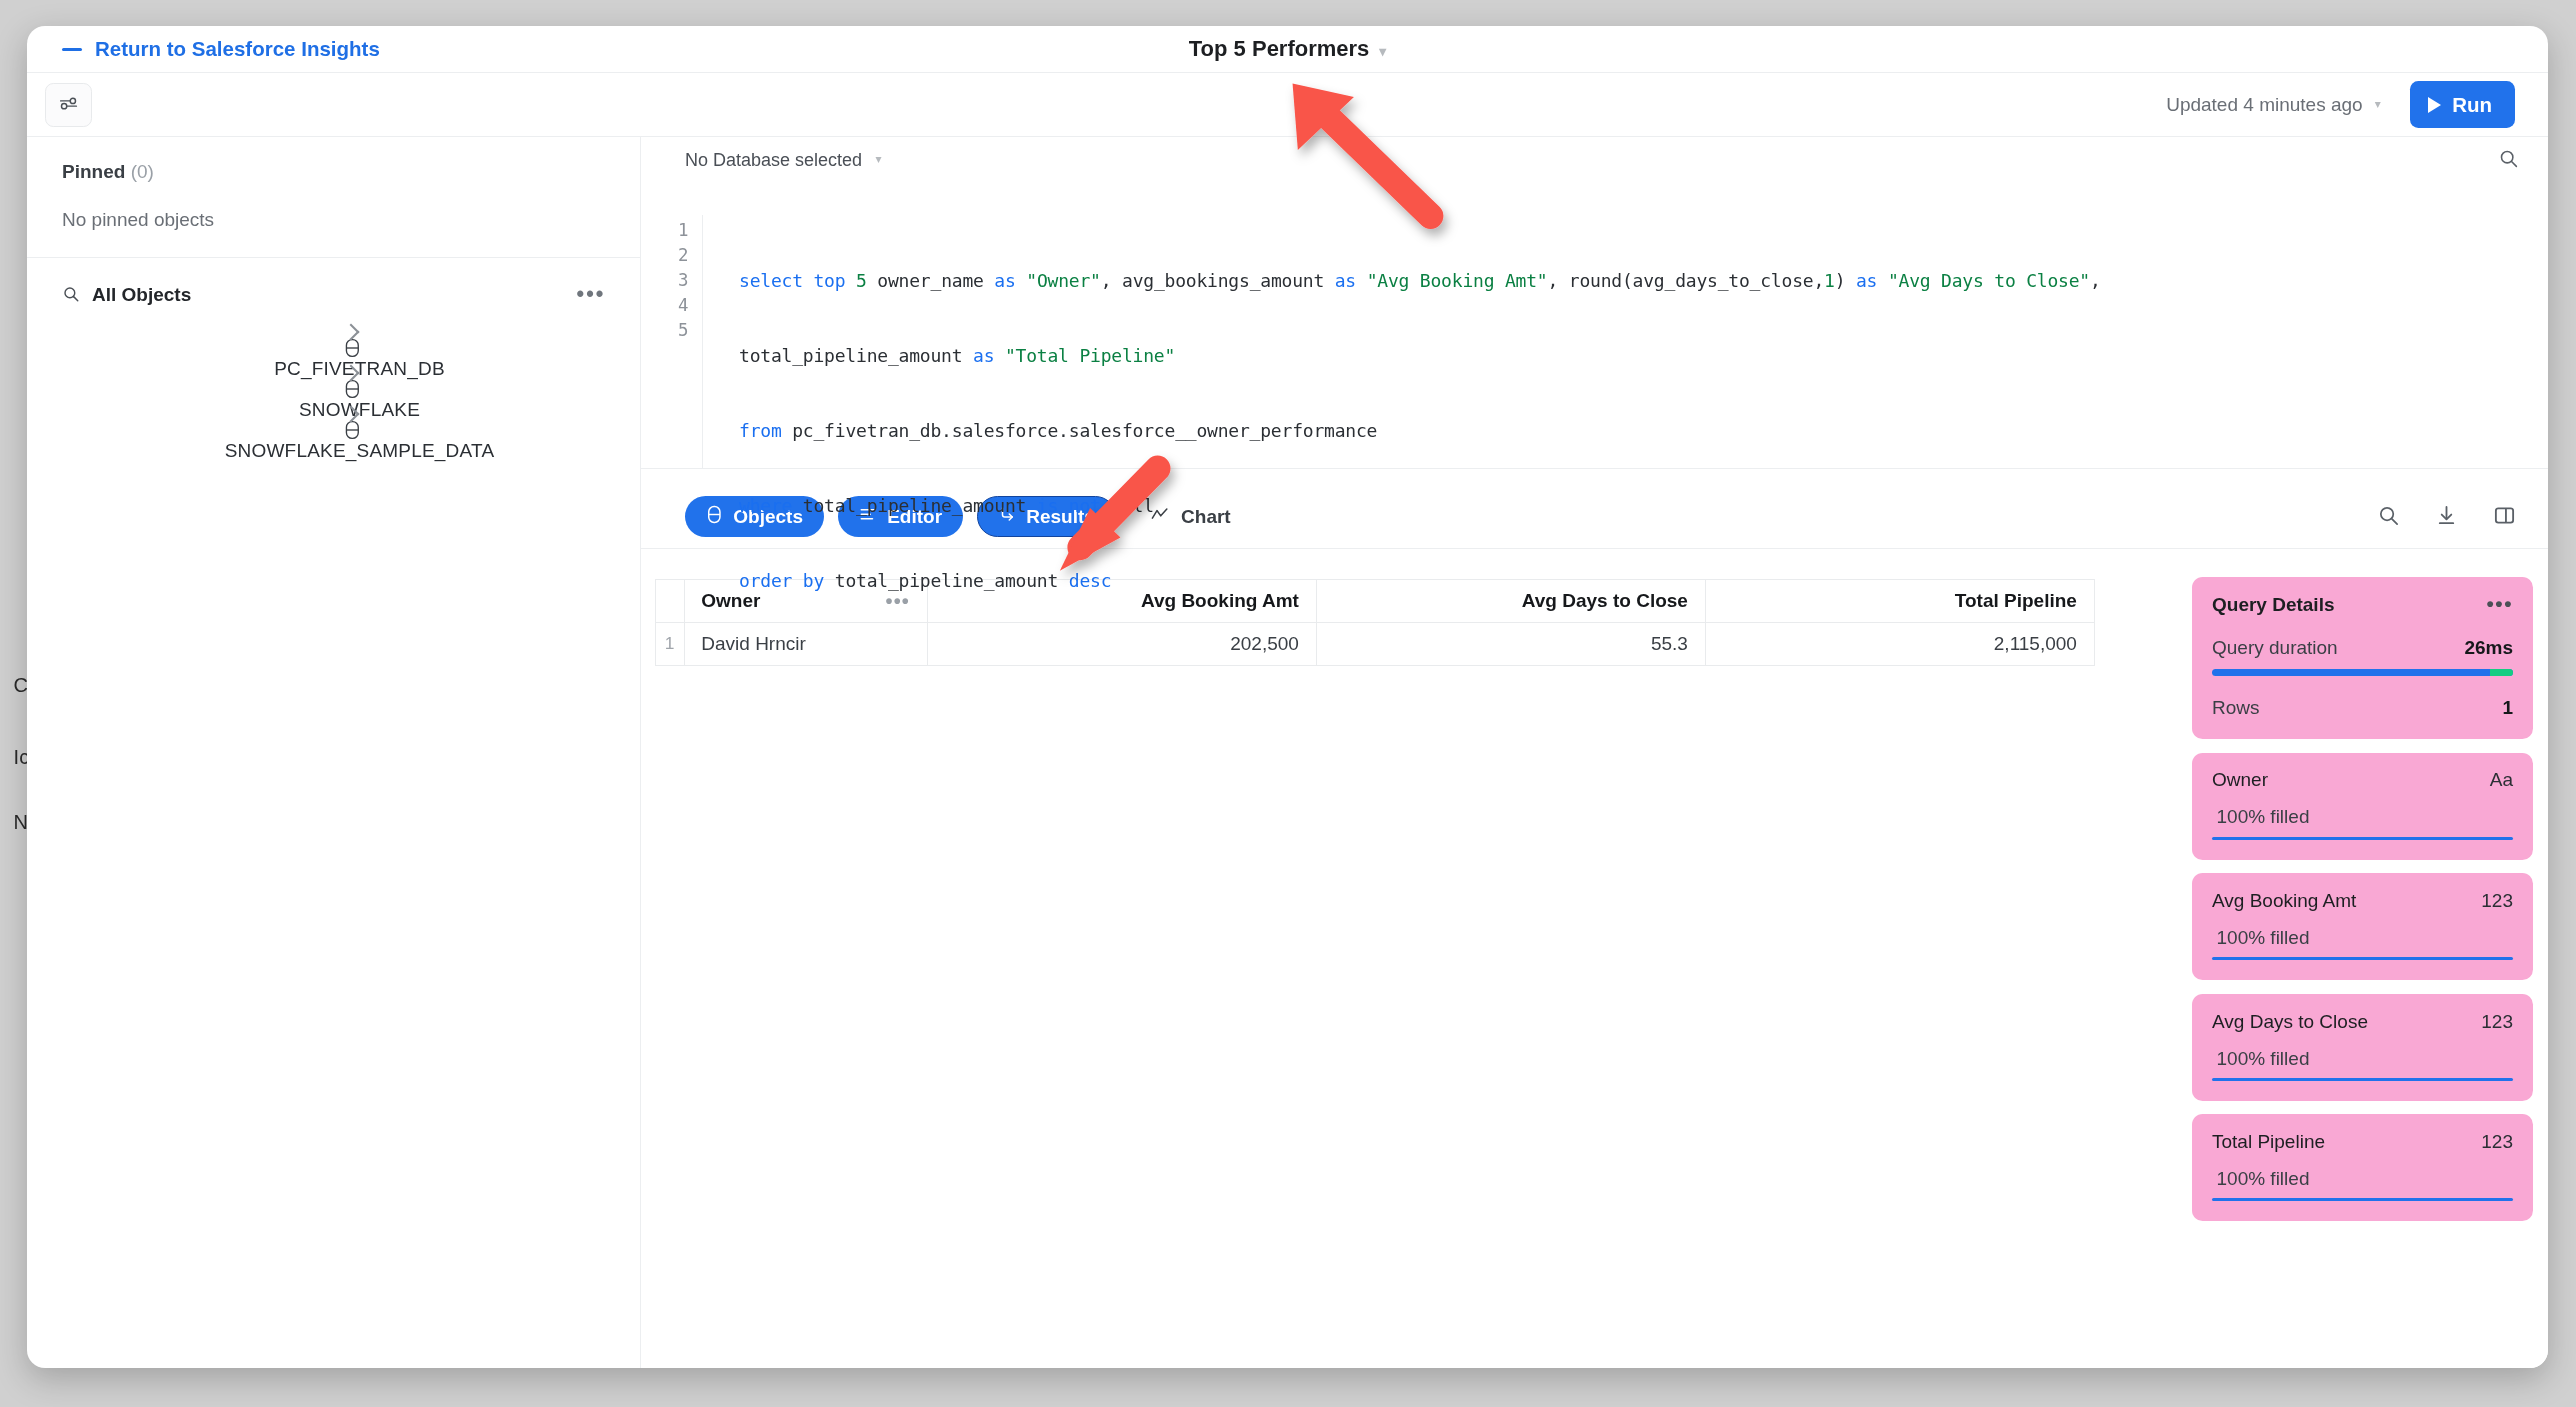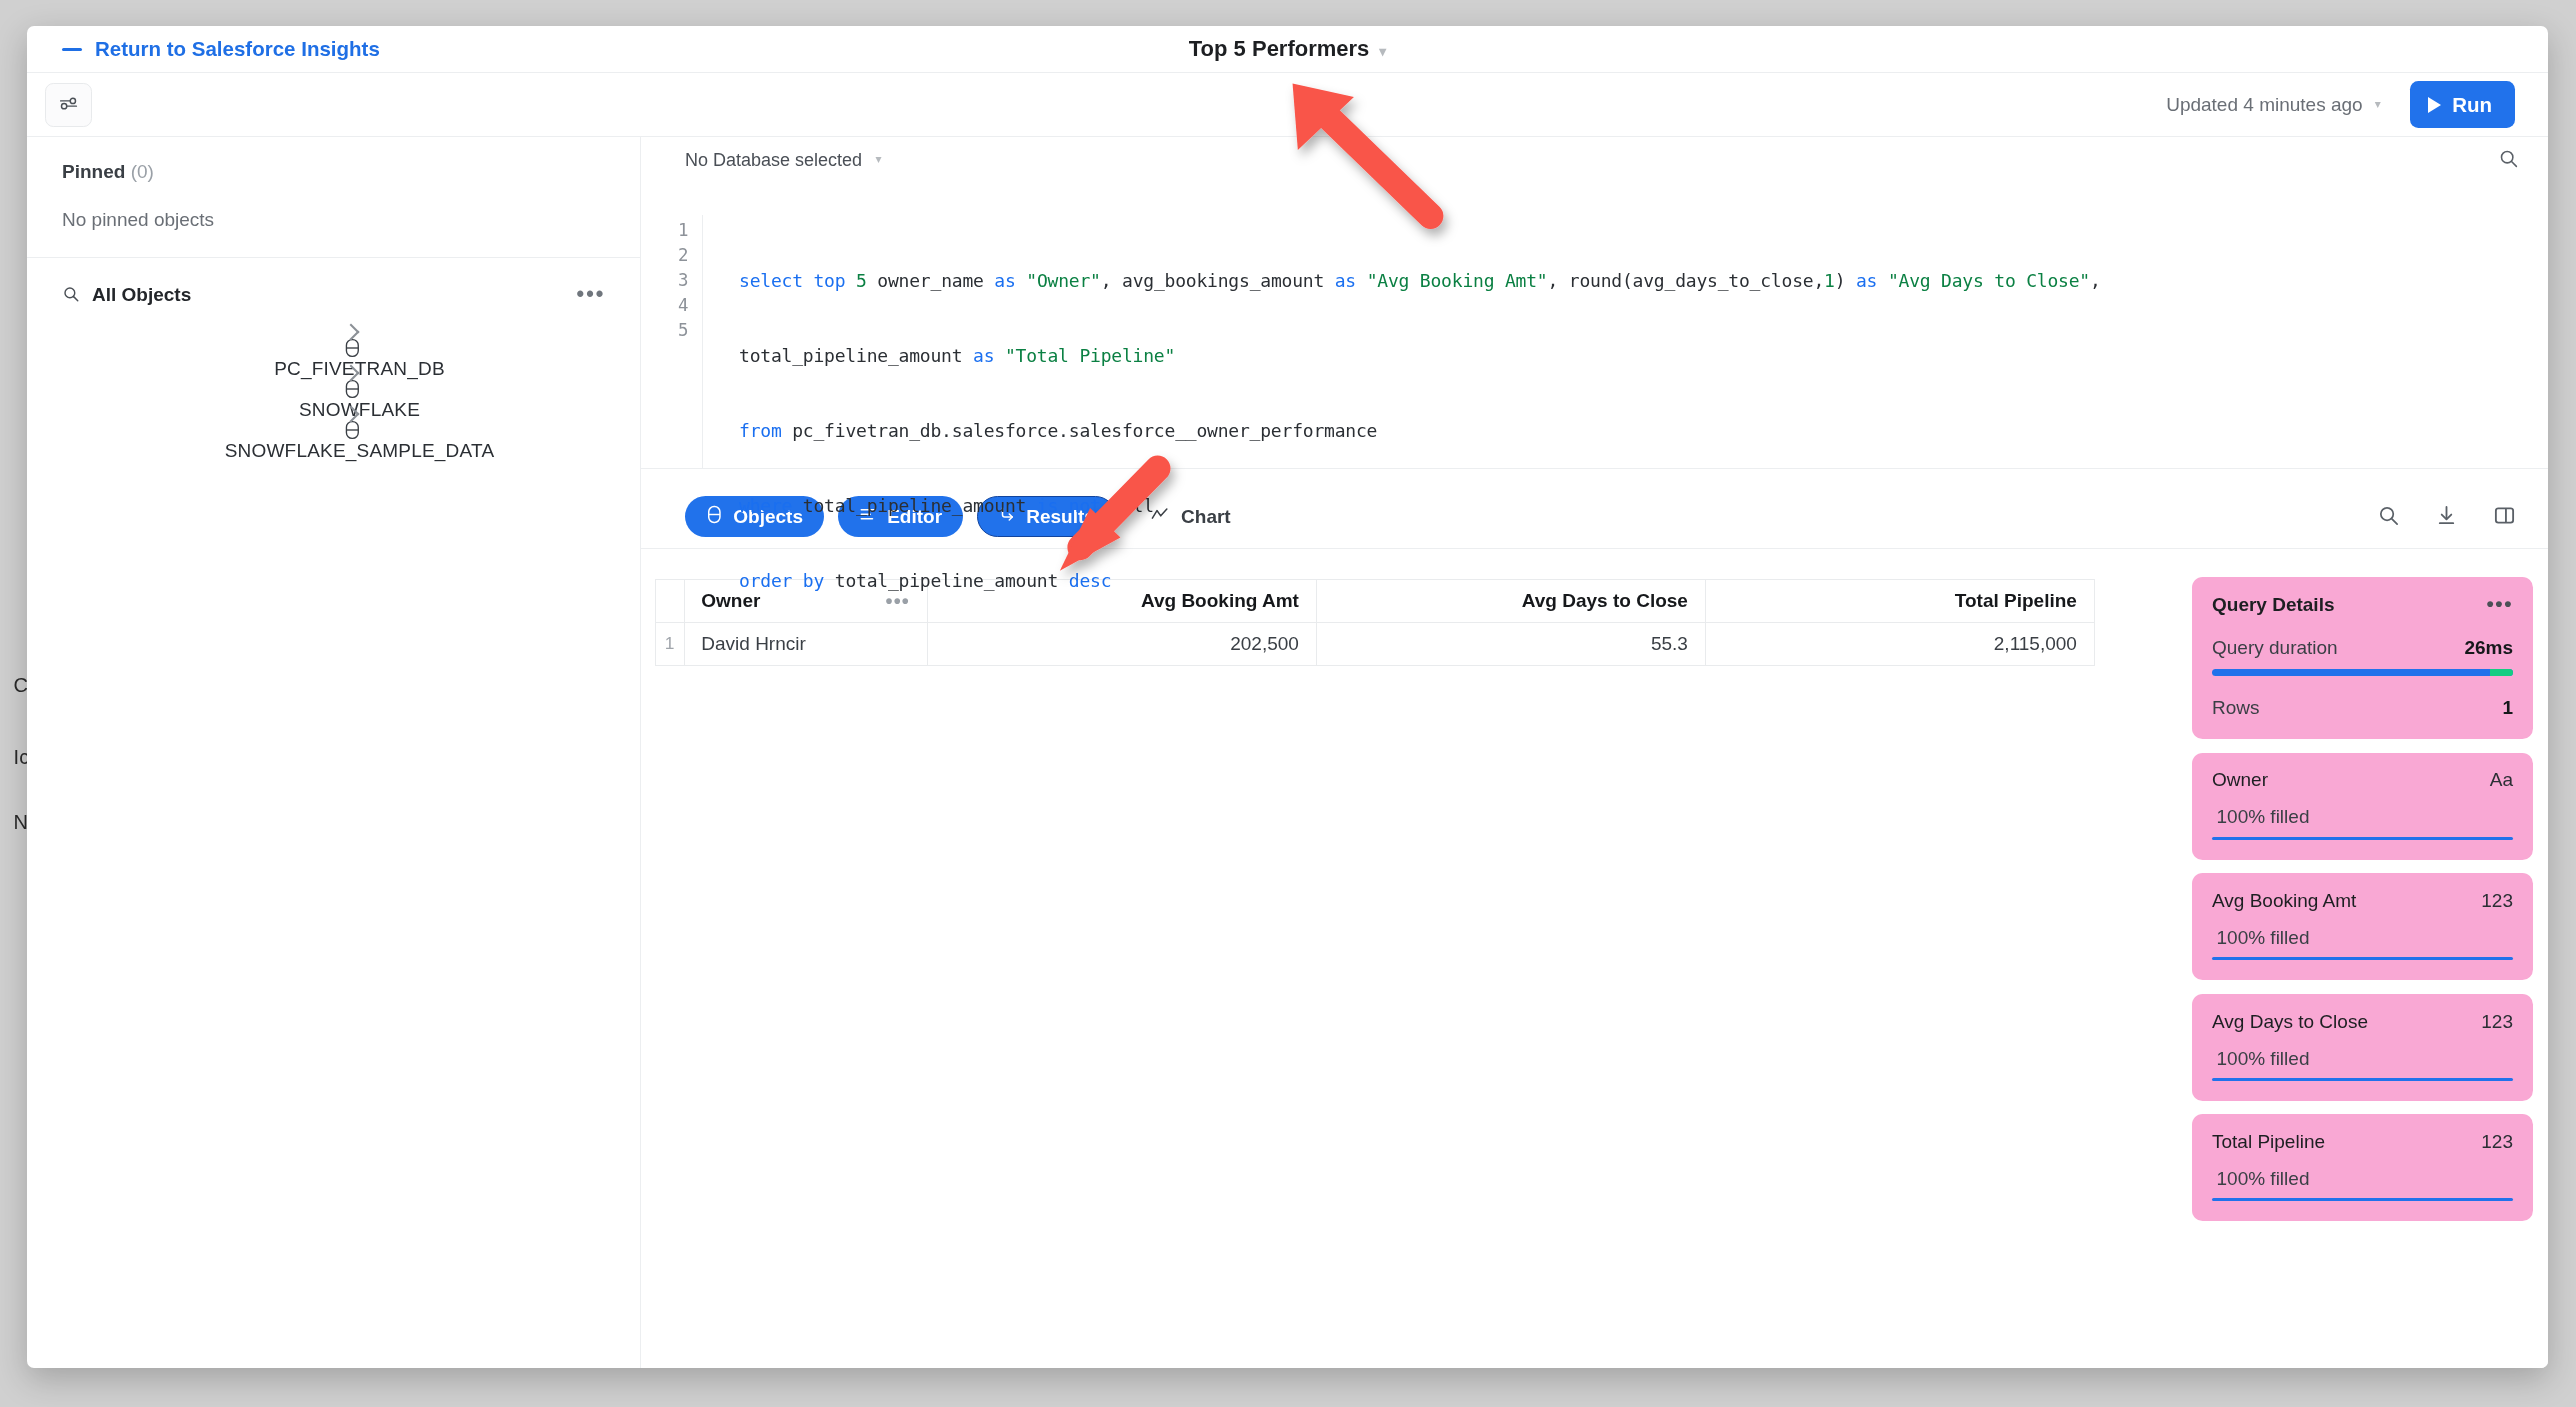--- a/index.html
+++ b/index.html
@@ -27,21 +27,21 @@
     white-space: nowrap;
   }
 
   .window {
     position: absolute;
     left: 27px;
     top: 26px;
     width: 2521px;
     height: 1342px;
     background: #ffffff;
-    border-radius: 7px;
+    border-radius: 18px;
     box-shadow: 0 10.6px 33px rgba(0,0,0,0.22);
     overflow: hidden;
     z-index: 5;
   }
 
   
   .titlebar {
     position: relative;
     height: 47px;
     border-bottom: 0.8px solid #eceef0;

